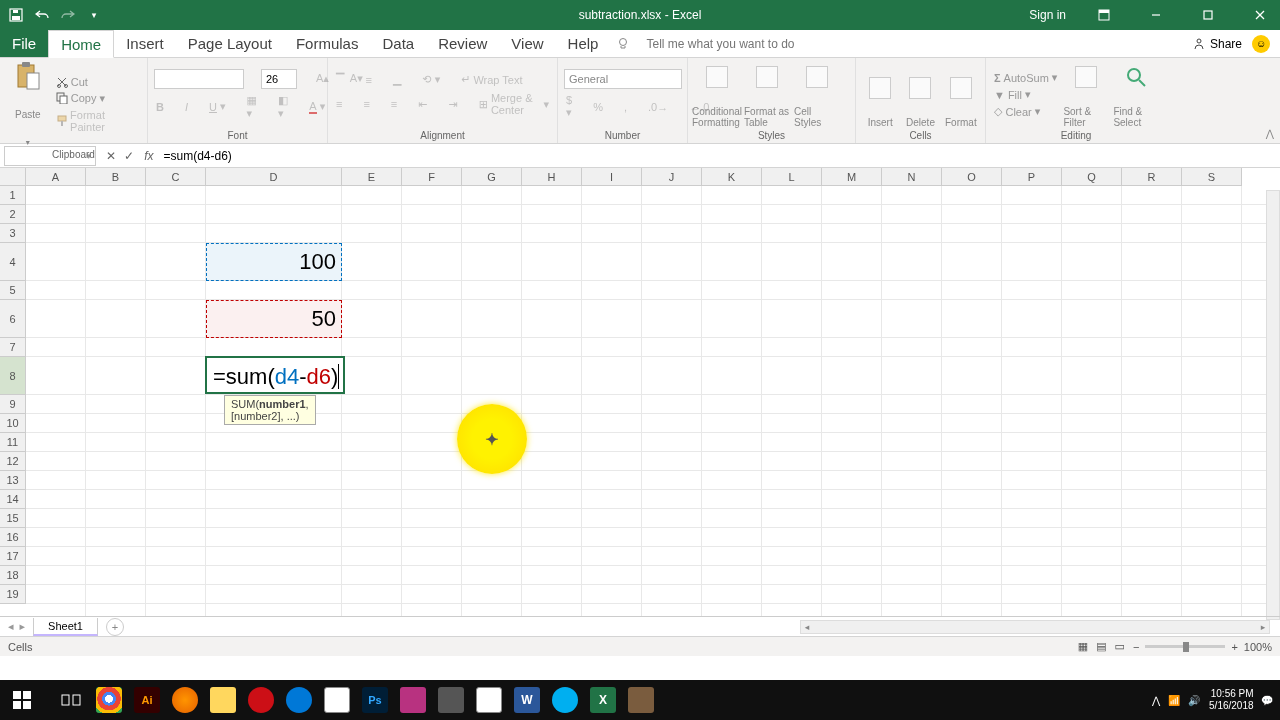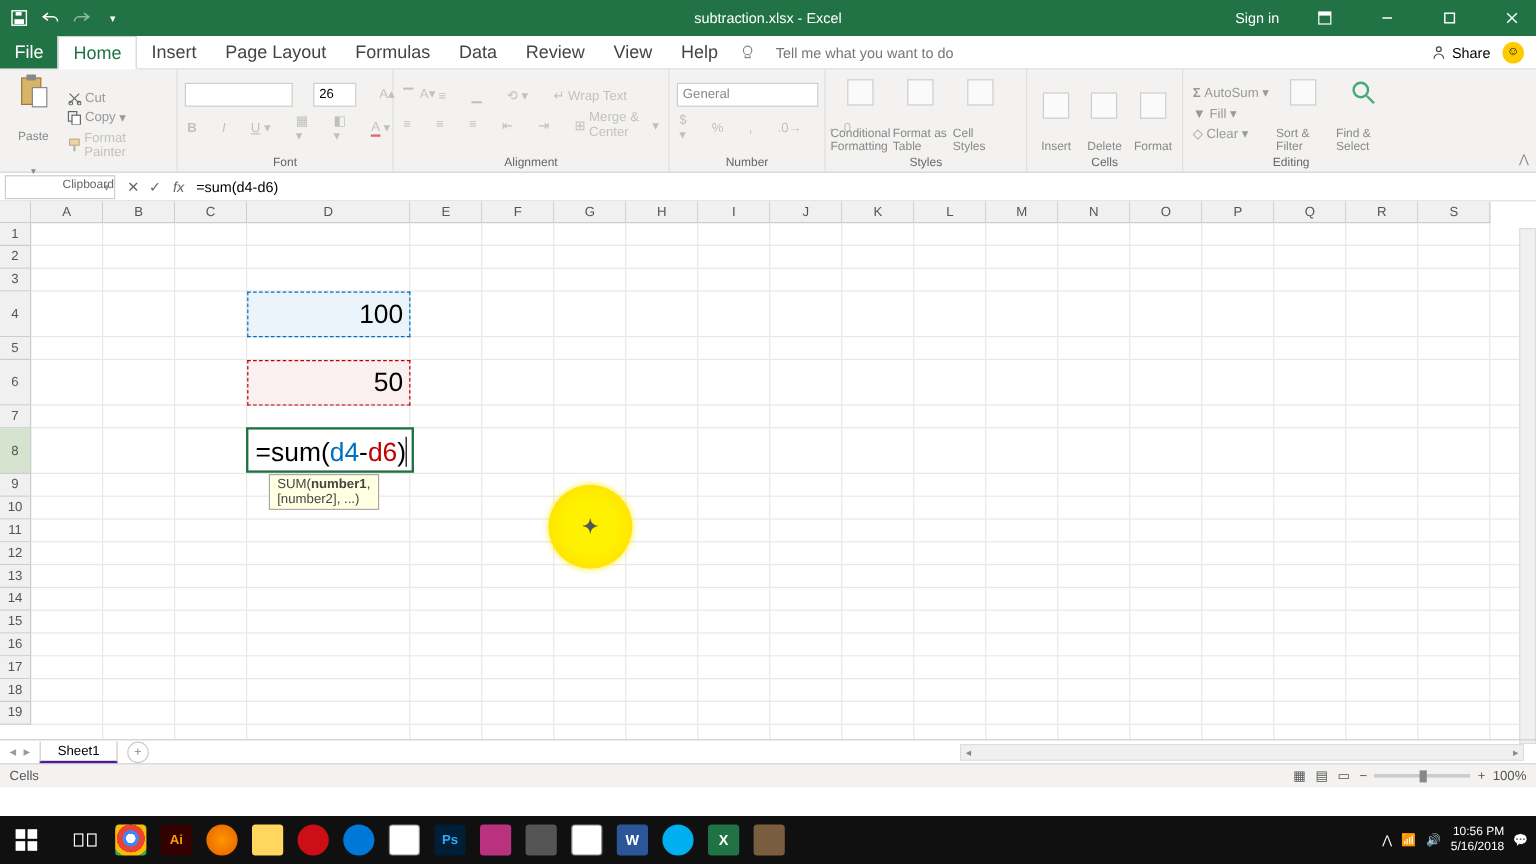--- a/index.html
+++ b/index.html
@@ -60,21 +60,21 @@
 .cellval { position: absolute; font-size: 22px; display: flex; align-items: center; justify-content: flex-end; padding-right: 6px; }
 .refbox { position: absolute; border: 1px dashed; }
 .editcell { position: absolute; border: 2px solid #217346; background: #fff; font-size: 22px; padding: 6px 4px 2px 6px; white-space: nowrap; }
 .tooltip { position: absolute; background: #ffffe1; border: 1px solid #aaa; font-size: 11px; padding: 2px 6px; color: #444; }
 .hilite { position: absolute; width: 70px; height: 70px; border-radius: 50%; background: radial-gradient(circle,#fff200 40%,#ffe600 70%); display: flex; align-items: center; justify-content: center; box-shadow: 0 0 6px rgba(255,230,0,0.8); }
 .hilite .plus { font-weight: bold; color: #555; }
 
 
 .sheetbar { height: 20px; border-top: 1px solid #ccc; display: flex; align-items: center; font-size: 11px; position: relative; }
 .sheetbar .nav { display: flex; gap: 6px; padding: 0 8px; color: #999; }
-.sheettab { border: 1px solid #ccc; border-top: none; padding: 2px 14px; background: #fff; border-bottom: 2px solid #4c1d95; }
+.sheettab { border: 1px solid #ccc; border-top: none; padding: 2px 14px; background: #fff; border-bottom: 2px solid #c4b5fd; }
 .addsheet { width: 18px; height: 18px; border: 1px solid #ccc; border-radius: 50%; display: flex; align-items: center; justify-content: center; margin-left: 8px; color: #888; }
 .hscroll { position: absolute; right: 10px; width: 470px; height: 14px; background: #f0f0f0; border: 1px solid #ddd; display: flex; align-items: center; }
 .hscroll .tr { width: 12px; text-align: center; color: #888; font-size: 9px; }
 .vscroll { position: absolute; right: 0; top: 190px; width: 14px; height: 430px; background: #f0f0f0; border: 1px solid #ddd; }
 
 
 .statusbar { height: 20px; background: #f3f2f1; border-top: 1px solid #d4d4d4; display: flex; align-items: center; font-size: 11px; color: #555; padding: 0 8px; justify-content: space-between; }
 .statusbar .views { display: flex; gap: 8px; align-items: center; }
 .zoom { display: flex; align-items: center; gap: 6px; }
 .zoom .track { width: 80px; height: 3px; background: #ccc; position: relative; }

